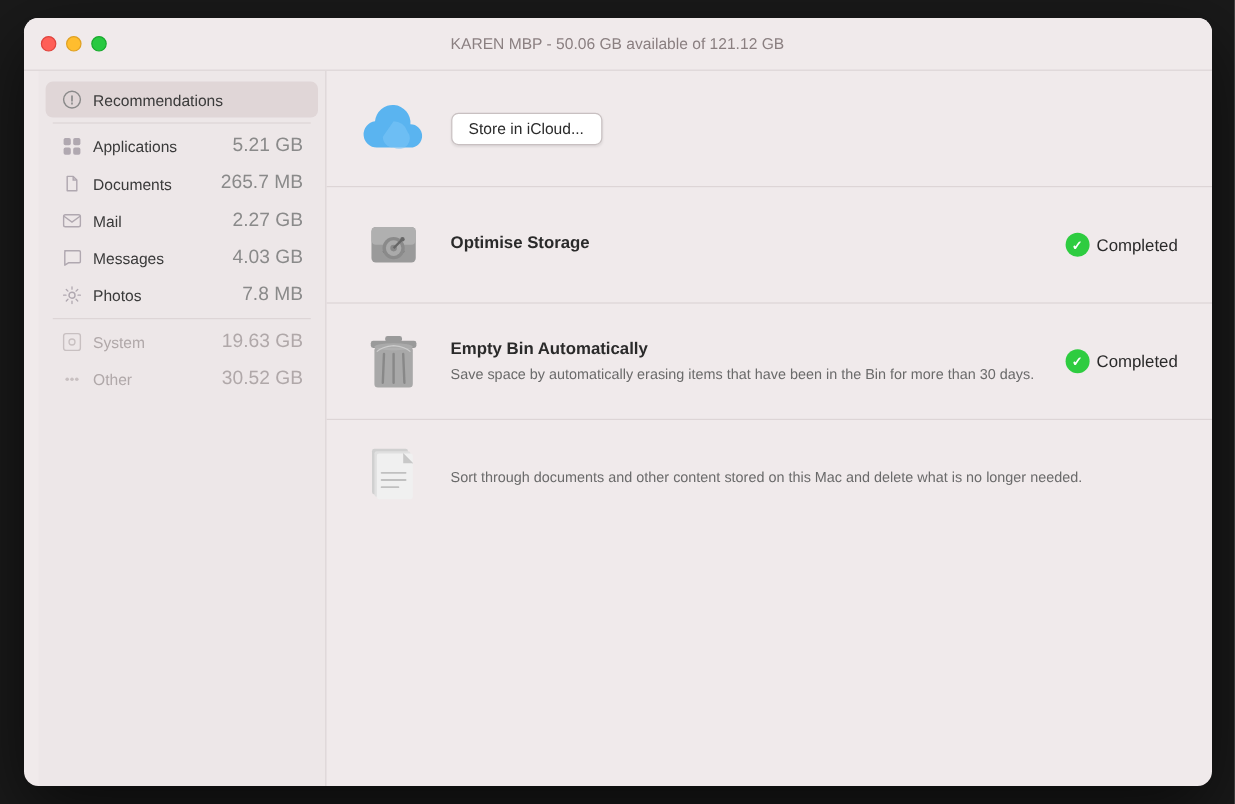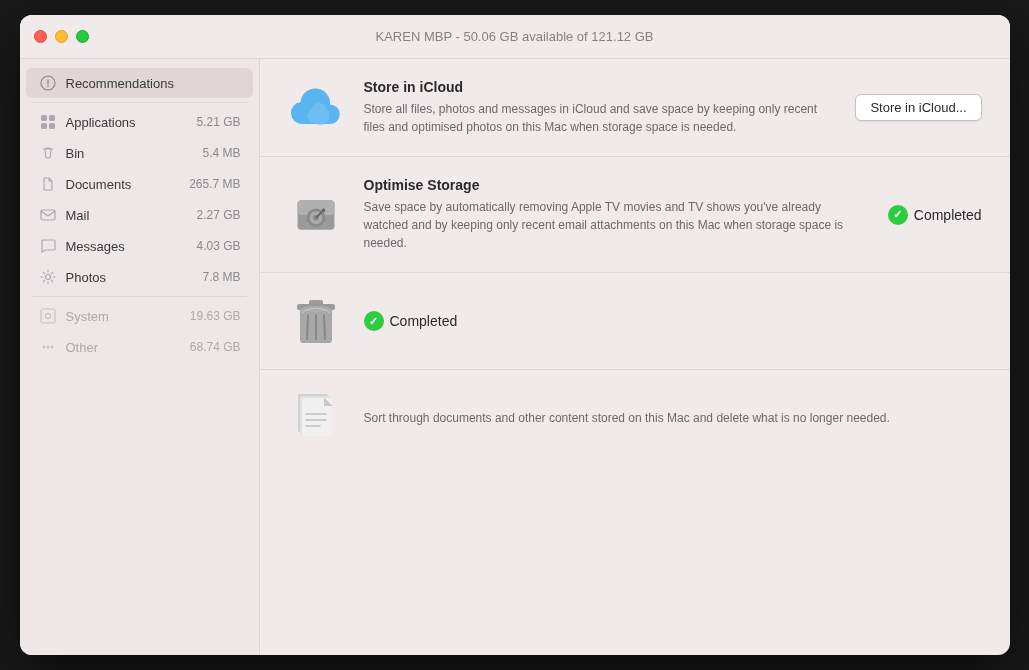--- a/index.html
+++ b/index.html
@@ -55,20 +55,21 @@
     .titlebar-title {
       font-size: 13px;
       color: #8a7f80;
       font-weight: 400;
     }
 
     .content {
       display: flex;
       flex: 1;
       overflow: hidden;
+      margin-left: 12px;
     }
 
     .sidebar {
       width: 240px;
       background: #ede7e8;
       border-right: 1px solid #ddd5d6;
       padding: 8px 0;
       flex-shrink: 0;
       overflow-y: auto;
     }
@@ -101,21 +102,21 @@
       height: 16px;
     }
 
     .sidebar-label {
       font-size: 13px;
       color: #3a3a3a;
       flex: 1;
     }
 
     .sidebar-size {
-      font-size: 12px;
+      font-size: 16px;
       color: #8a8a8a;
     }
 
     .sidebar-item.active .sidebar-label {
       font-weight: 500;
     }
 
     .sidebar-divider {
       height: 1px;
       background: #ddd5d6;
@@ -242,29 +243,20 @@
             <rect x="1" y="1" width="6" height="6" rx="1.5" fill="#b0a8b0"></rect>
             <rect x="9" y="1" width="6" height="6" rx="1.5" fill="#b0a8b0"></rect>
             <rect x="1" y="9" width="6" height="6" rx="1.5" fill="#b0a8b0"></rect>
             <rect x="9" y="9" width="6" height="6" rx="1.5" fill="#b0a8b0"></rect>
           </svg>
         </div>
         <span class="sidebar-label">Applications</span>
         <span class="sidebar-size">5.21 GB</span>
       </div>
 
-      <div class="sidebar-item">
-        <div class="sidebar-icon">
-          <svg viewBox="0 0 16 16" fill="none">
-            <path d="M3 4h10M6 4V3h4v1M5 4l1 9h4l1-9" stroke="#b0a8b0" stroke-width="1.2" stroke-linecap="round" stroke-linejoin="round"></path>
-          </svg>
-        </div>
-        <span class="sidebar-label">Bin</span>
-        <span class="sidebar-size">5.4 MB</span>
-      </div>
 
       <div class="sidebar-item">
         <div class="sidebar-icon">
           <svg viewBox="0 0 16 16" fill="none">
             <path d="M4 2h5l3 3v9H4V2z" stroke="#b0a8b0" stroke-width="1.2" stroke-linejoin="round"></path>
             <path d="M9 2v3h3" stroke="#b0a8b0" stroke-width="1.2"></path>
           </svg>
         </div>
         <span class="sidebar-label">Documents</span>
         <span class="sidebar-size">265.7 MB</span>
@@ -319,38 +311,34 @@
 
       <div class="sidebar-item dimmed">
         <div class="sidebar-icon">
           <svg viewBox="0 0 16 16" fill="none">
             <circle cx="4" cy="8" r="1.5" fill="#c8c0c1"></circle>
             <circle cx="8" cy="8" r="1.5" fill="#c8c0c1"></circle>
             <circle cx="12" cy="8" r="1.5" fill="#c8c0c1"></circle>
           </svg>
         </div>
         <span class="sidebar-label">Other</span>
-        <span class="sidebar-size">68.74 GB</span>
+        <span class="sidebar-size">30.52 GB</span>
       </div>
 
     </div>
 
     <div class="main">
 
       <div class="recommendation-section">
         <div class="rec-icon">
           <svg width="56" height="44" viewBox="0 0 56 44" fill="none">
             <path d="M42 38H14a11 11 0 01-1.5-21.9A14 14 0 0142 18.5a9.5 9.5 0 010 19.5z" fill="#5ab4f0"></path>
             <path d="M28 16a12 12 0 0111.5 8.5A9 9 0 0128 38a9 9 0 01-9-9" fill="#7fc8f8" opacity="0.5"></path>
           </svg>
         </div>
-        <div class="rec-text">
-          <div class="rec-title">Store in iCloud</div>
-          <div class="rec-description">Store all files, photos and messages in iCloud and save space by keeping only recent files and optimised photos on this Mac when storage space is needed.</div>
-        </div>
         <div class="rec-action">
           <button class="action-button">Store in iCloud...</button>
         </div>
       </div>
 
       <div class="recommendation-section">
         <div class="rec-icon">
           <svg width="52" height="48" viewBox="0 0 52 52" fill="none">
 
             <rect x="6" y="10" width="40" height="32" rx="4" fill="#9a9a9a"></rect>
@@ -360,21 +348,20 @@
             <ellipse cx="26" cy="29" rx="10" ry="10" fill="#8a8a8a"></ellipse>
             <ellipse cx="26" cy="29" rx="7" ry="7" fill="#aaa"></ellipse>
             <ellipse cx="26" cy="29" rx="3" ry="3" fill="#888"></ellipse>
 
             <line x1="33" y1="22" x2="26" y2="29" stroke="#666" stroke-width="2"></line>
             <circle cx="34" cy="21" r="2" fill="#666"></circle>
           </svg>
         </div>
         <div class="rec-text">
           <div class="rec-title">Optimise Storage</div>
-          <div class="rec-description">Save space by automatically removing Apple TV movies and TV shows you've already watched and by keeping only recent email attachments on this Mac when storage space is needed.</div>
         </div>
         <div class="rec-action">
           <div class="completed-badge">
             <div class="completed-check">✓</div>
             <span>Completed</span>
           </div>
         </div>
       </div>
 
       <div class="recommendation-section">
@@ -388,20 +375,24 @@
             <rect x="15" y="5" width="14" height="5" rx="2" fill="#9a9a9a"></rect>
 
             <line x1="14" y1="20" x2="13" y2="44" stroke="#888" stroke-width="2" stroke-linecap="round"></line>
             <line x1="22" y1="20" x2="22" y2="44" stroke="#888" stroke-width="2" stroke-linecap="round"></line>
             <line x1="30" y1="20" x2="31" y2="44" stroke="#888" stroke-width="2" stroke-linecap="round"></line>
 
             <ellipse cx="22" cy="14" rx="16" ry="3" fill="#b5b5b5" opacity="0.6"></ellipse>
             <path d="M8 18 Q12 14 22 13 Q32 14 36 18" fill="none" stroke="#ccc" stroke-width="1"></path>
           </svg>
         </div>
+        <div class="rec-text">
+          <div class="rec-title">Empty Bin Automatically</div>
+          <div class="rec-description">Save space by automatically erasing items that have been in the Bin for more than 30 days.</div>
+        </div>
         <div class="rec-action">
           <div class="completed-badge">
             <div class="completed-check">✓</div>
             <span>Completed</span>
           </div>
         </div>
       </div>
 
       <div class="recommendation-section" style="border-bottom: none;">
         <div class="rec-icon">

